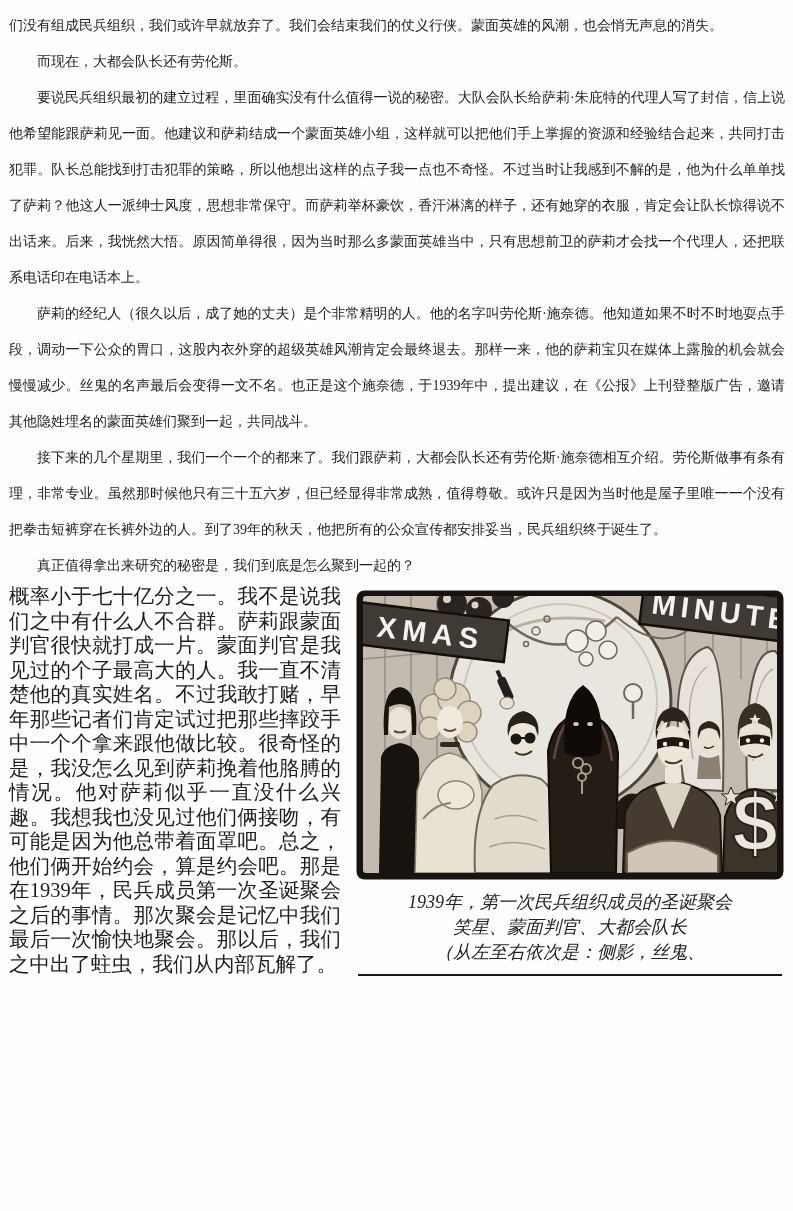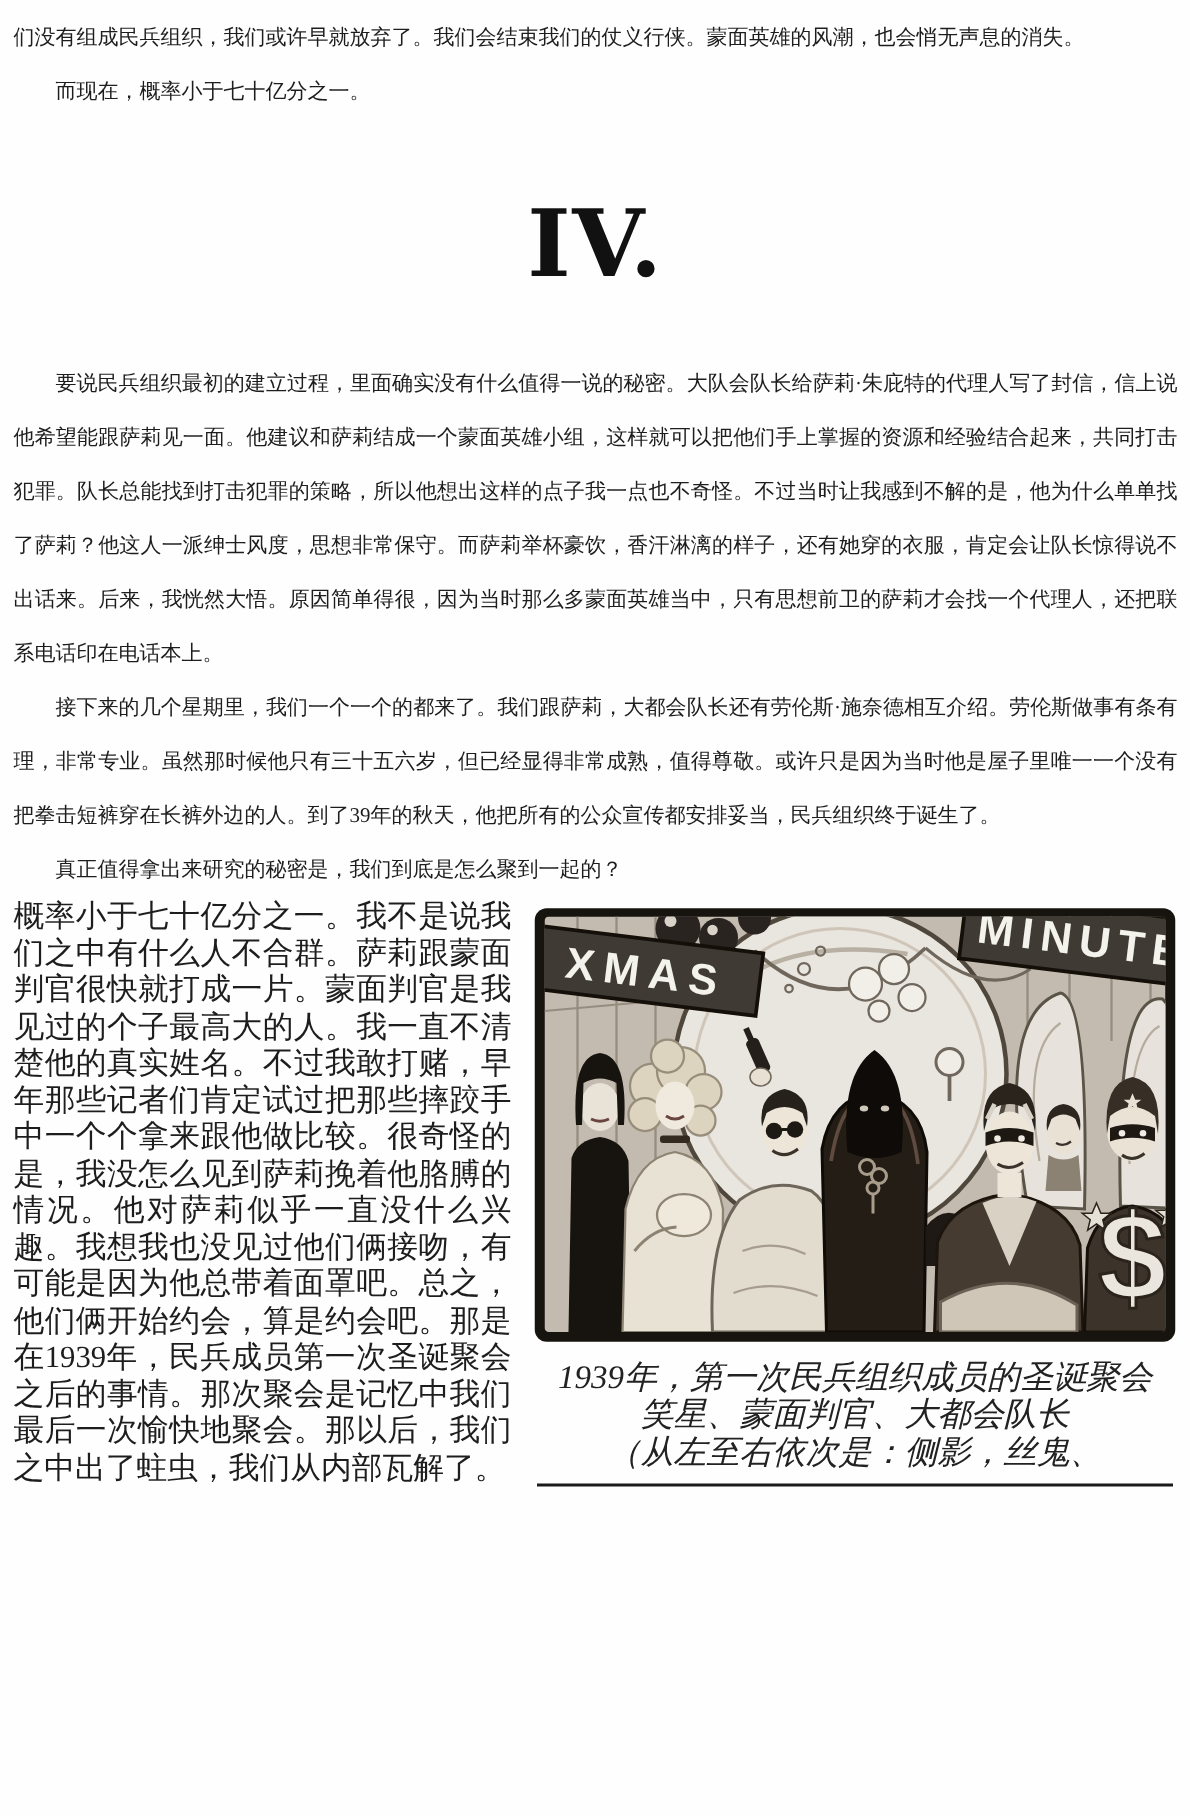--- a/index.html
+++ b/index.html
@@ -15,36 +15,36 @@
     text-align:center; font-weight:bold; font-size:62px;
     font-family:"DejaVu Serif","Liberation Serif",serif;
     margin:46px 0 40px 0; letter-spacing:1px; color:#111;
   }
   .row { display:flex; gap:14px; align-items:center; }
   .leftcol { flex:1 1 auto; min-width:0; }
   .leftcol p { font-size:20.5px; line-height:24.5px; }
   .figure { flex:0 0 430px; width:430px; padding-top:5px; }
   .photo { display:block; }
   .caption {
-    font-size:22px; line-height:25px; text-align:center;
+    font-size:18px; line-height:25px; text-align:center;
     font-style:italic; margin-top:9px; color:#222;
   }
   .cap-rule { border-bottom:2.5px solid #1a1a1a; width:424px; margin:9px auto 0 auto; }
 </style>
 </head>
 <body>
 
 <div class="page">
 
   <p>们没有组成民兵组织，我们或许早就放弃了。我们会结束我们的仗义行侠。蒙面英雄的风潮，也会悄无声息的消失。</p>
-  <p class="indent">而现在，概率小于七十亿分之一。</p>
-
-  <div class="heading">IV.</div>
+  <p class="indent">而现在，大都会队长还有劳伦斯。</p>
+
 
   <p class="indent">要说民兵组织最初的建立过程，里面确实没有什么值得一说的秘密。大队会队长给萨莉·朱庇特的代理人写了封信，信上说他希望能跟萨莉见一面。他建议和萨莉结成一个蒙面英雄小组，这样就可以把他们手上掌握的资源和经验结合起来，共同打击犯罪。队长总能找到打击犯罪的策略，所以他想出这样的点子我一点也不奇怪。不过当时让我感到不解的是，他为什么单单找了萨莉？他这人一派绅士风度，思想非常保守。而萨莉举杯豪饮，香汗淋漓的样子，还有她穿的衣服，肯定会让队长惊得说不出话来。后来，我恍然大悟。原因简单得很，因为当时那么多蒙面英雄当中，只有思想前卫的萨莉才会找一个代理人，还把联系电话印在电话本上。</p>
+  <p class="indent">萨莉的经纪人（很久以后，成了她的丈夫）是个非常精明的人。他的名字叫劳伦斯·施奈德。他知道如果不时不时地耍点手段，调动一下公众的胃口，这股内衣外穿的超级英雄风潮肯定会最终退去。那样一来，他的萨莉宝贝在媒体上露脸的机会就会慢慢减少。丝鬼的名声最后会变得一文不名。也正是这个施奈德，于1939年中，提出建议，在《公报》上刊登整版广告，邀请其他隐姓埋名的蒙面英雄们聚到一起，共同战斗。</p>
   <p class="indent">接下来的几个星期里，我们一个一个的都来了。我们跟萨莉，大都会队长还有劳伦斯·施奈德相互介绍。劳伦斯做事有条有理，非常专业。虽然那时候他只有三十五六岁，但已经显得非常成熟，值得尊敬。或许只是因为当时他是屋子里唯一一个没有把拳击短裤穿在长裤外边的人。到了39年的秋天，他把所有的公众宣传都安排妥当，民兵组织终于诞生了。</p>
   <p class="indent">真正值得拿出来研究的秘密是，我们到底是怎么聚到一起的？</p>
 
   <div class="row">
     <div class="leftcol">
       <p>概率小于七十亿分之一。我不是说我们之中有什么人不合群。萨莉跟蒙面判官很快就打成一片。蒙面判官是我见过的个子最高大的人。我一直不清楚他的真实姓名。不过我敢打赌，早年那些记者们肯定试过把那些摔跤手中一个个拿来跟他做比较。很奇怪的是，我没怎么见到萨莉挽着他胳膊的情况。他对萨莉似乎一直没什么兴趣。我想我也没见过他们俩接吻，有可能是因为他总带着面罩吧。总之，他们俩开始约会，算是约会吧。那是在1939年，民兵成员第一次圣诞聚会之后的事情。那次聚会是记忆中我们最后一次愉快地聚会。那以后，我们之中出了蛀虫，我们从内部瓦解了。</p>
     </div>
 
     <div class="figure">
       <svg class="photo" width="430" height="292" viewBox="0 0 430 292" xmlns="http://www.w3.org/2000/svg">

